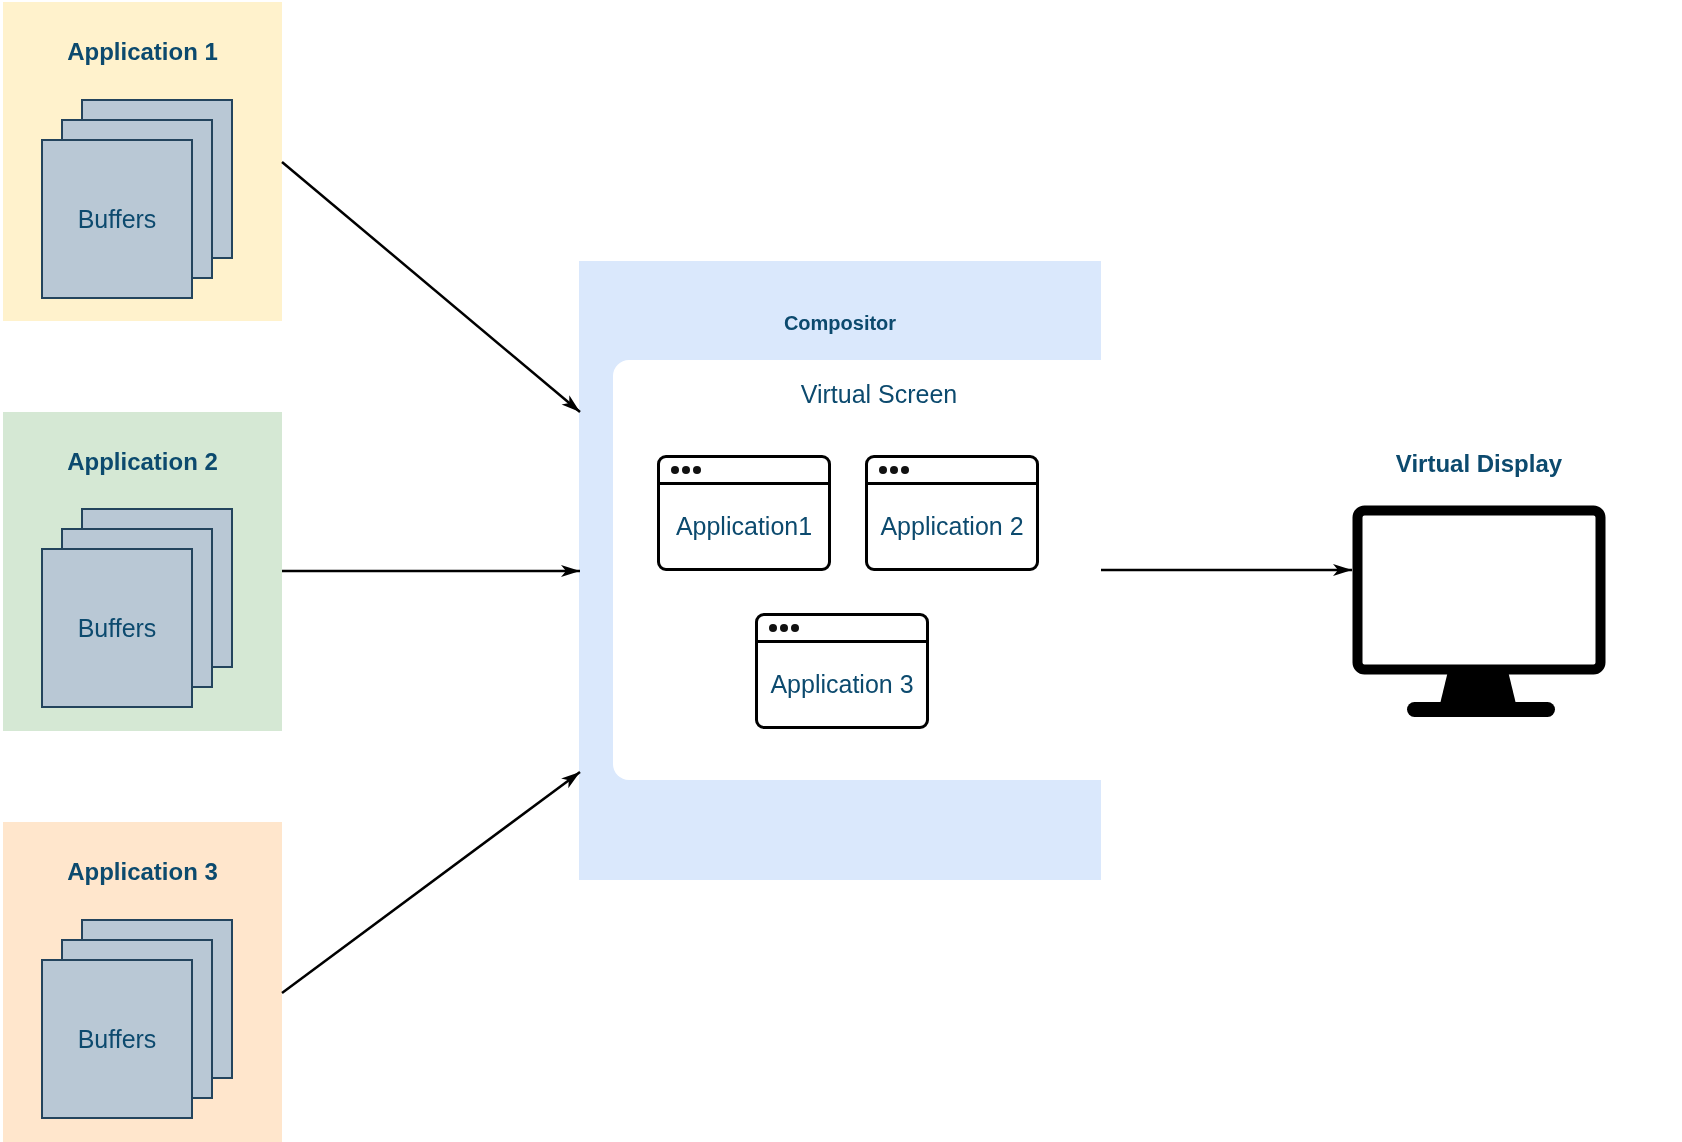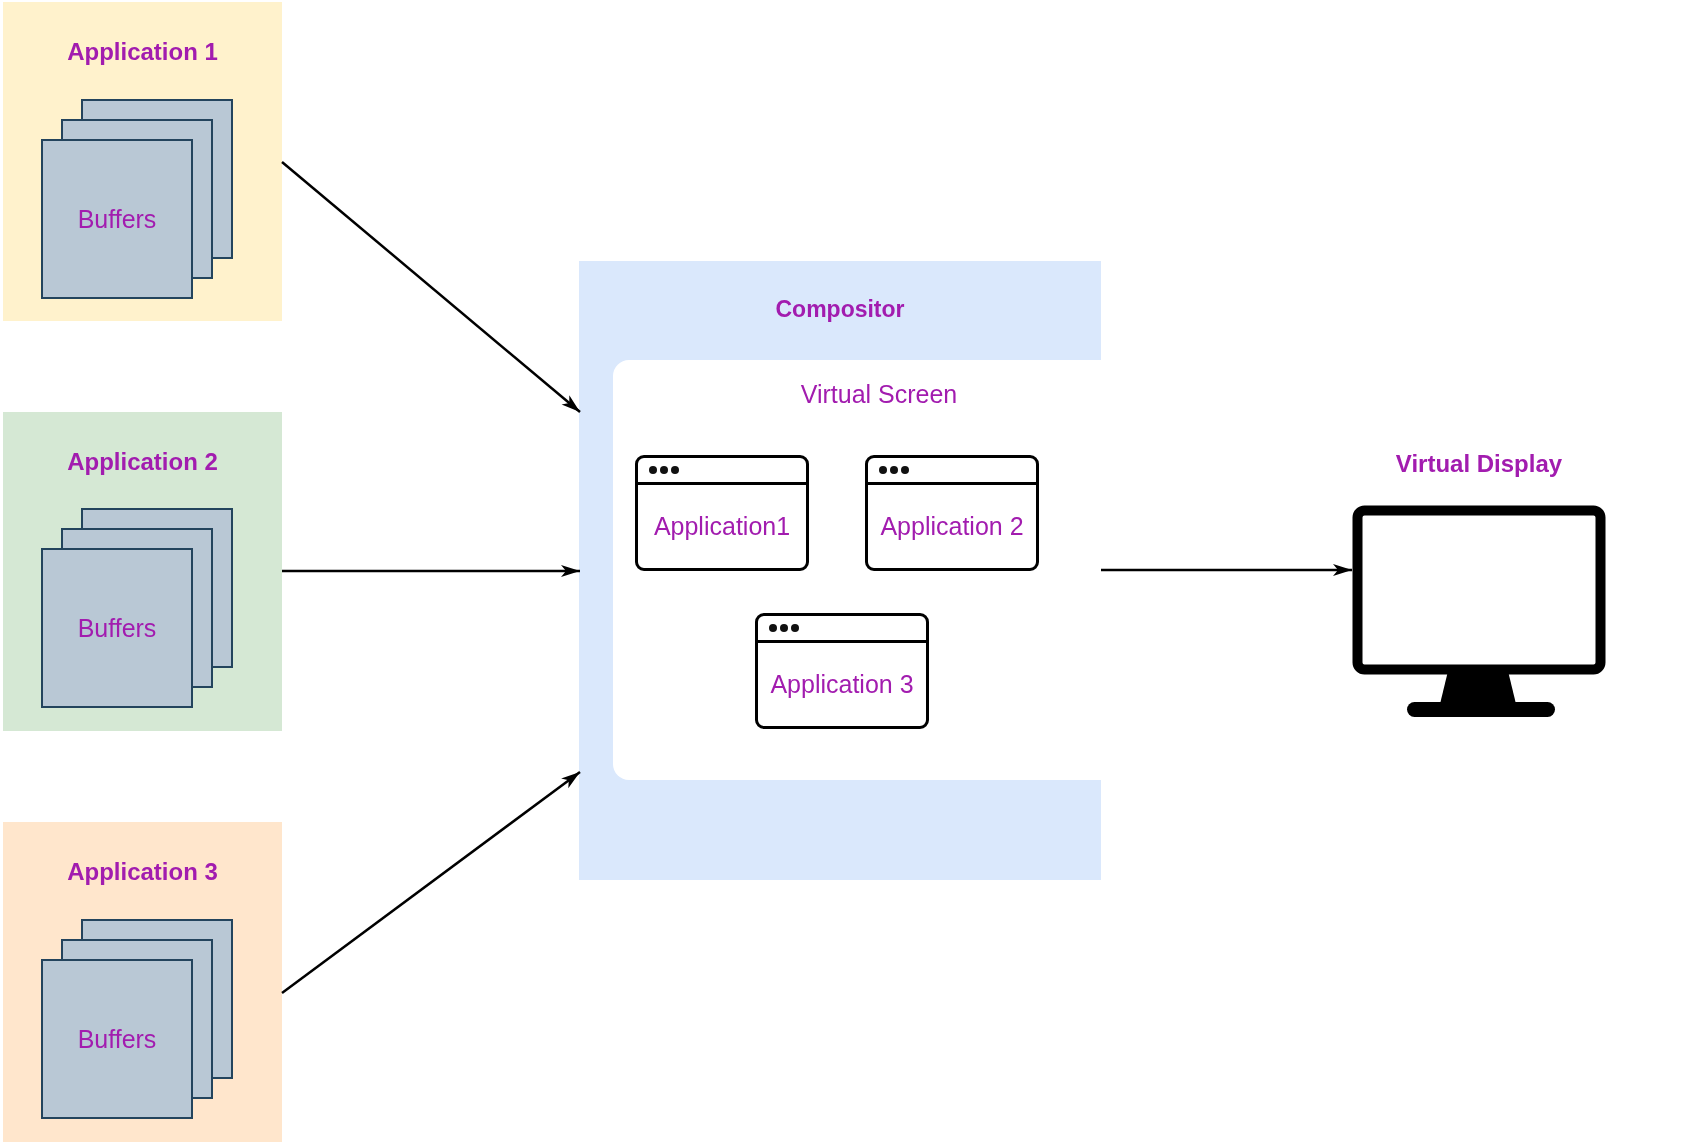--- a/index.html
+++ b/index.html
@@ -1,21 +1,21 @@
 <!DOCTYPE html>
 <html><head>
 <meta charset="utf-8">
 <style>
   html,body{margin:0;padding:0;background:#ffffff;}
   .canvas{
     position:relative;
     width:1682px;height:1142px;
     background:#ffffff;
     font-family:"Liberation Sans", sans-serif;
-    color:#a21caf;
+    color:#0c4a6e;
     overflow:hidden;
   }
   
   .app-box{
     position:absolute;
     left:3px;width:279px;
     box-sizing:border-box;
   }
   .app-title{
     width:100%;
@@ -34,22 +34,22 @@
     width:100%;height:100%;
     display:flex;align-items:center;justify-content:center;
     font-size:25px;
   }
   
   .compositor{
     position:absolute;
     left:579px;top:261px;width:522px;height:619px;
   }
   .compositor-title{
-    width:100%;padding-top:35px;text-align:center;
-    font-size:23px;font-weight:bold;
+    width:100%;padding-top:51px;text-align:center;
+    font-size:20px;font-weight:bold;
   }
   .virtual-screen{
     position:absolute;
     left:34px;top:99px;width:532px;height:420px;
     background:#ffffff;
     border-radius:16px;
   }
   .vs-title{
     width:100%;padding-top:20px;text-align:center;
     font-size:25px;
@@ -125,21 +125,21 @@
     <div class="buffer-square" style="left: 38px; top: 137px; background-color: rgb(185, 200, 213); border-color: rgb(35, 68, 93);">
       <div class="buffer-label-wrap">Buffers</div>
     </div>
   </div>
 
   <div class="compositor" style="background-color: rgb(218, 232, 252);">
     <div class="compositor-title">Compositor</div>
     <div class="virtual-screen" style="background-color: rgb(255, 255, 255);">
       <div class="vs-title">Virtual Screen</div>
 
-      <div class="app-window" style="left:22px;top:95px;">
+      <div class="app-window" style="left:44px;top:95px;">
         <div class="win-titlebar">
           <span class="win-dot"></span>
           <span class="win-dot"></span>
           <span class="win-dot"></span>
         </div>
         <div class="win-content">Application1</div>
       </div>
 
       <div class="app-window" style="left:252px;top:95px;">
         <div class="win-titlebar">

